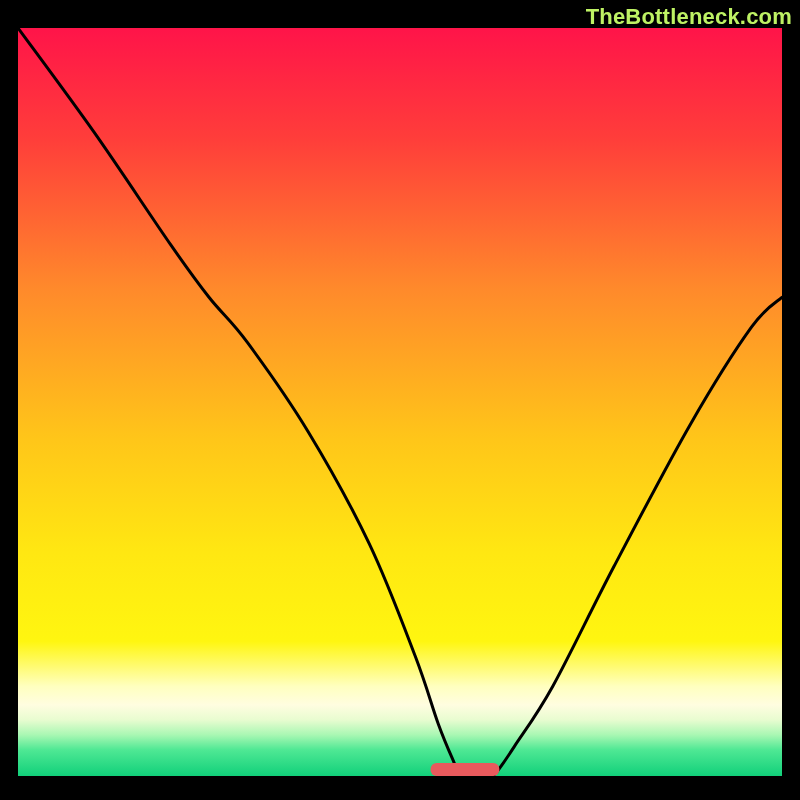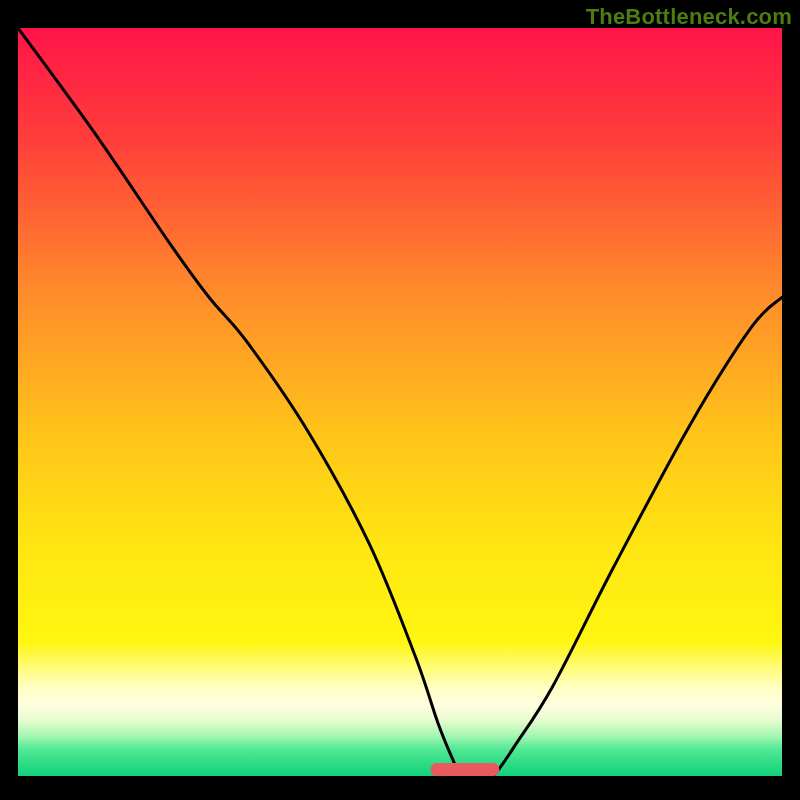--- a/index.html
+++ b/index.html
@@ -14,21 +14,21 @@
   .frame {
     position: relative;
     width: 800px;
     height: 800px;
     background: #000;
   }
   .watermark {
     position: absolute;
     top: 4px;
     right: 8px;
-    color: #4d7c0f;
+    color: #bef264;
     font-size: 22px;
     font-weight: 600;
     letter-spacing: 0.2px;
     z-index: 5;
   }
   .plot {
     position: absolute;
     left: 18px;
     top: 28px;
     width: 764px;

